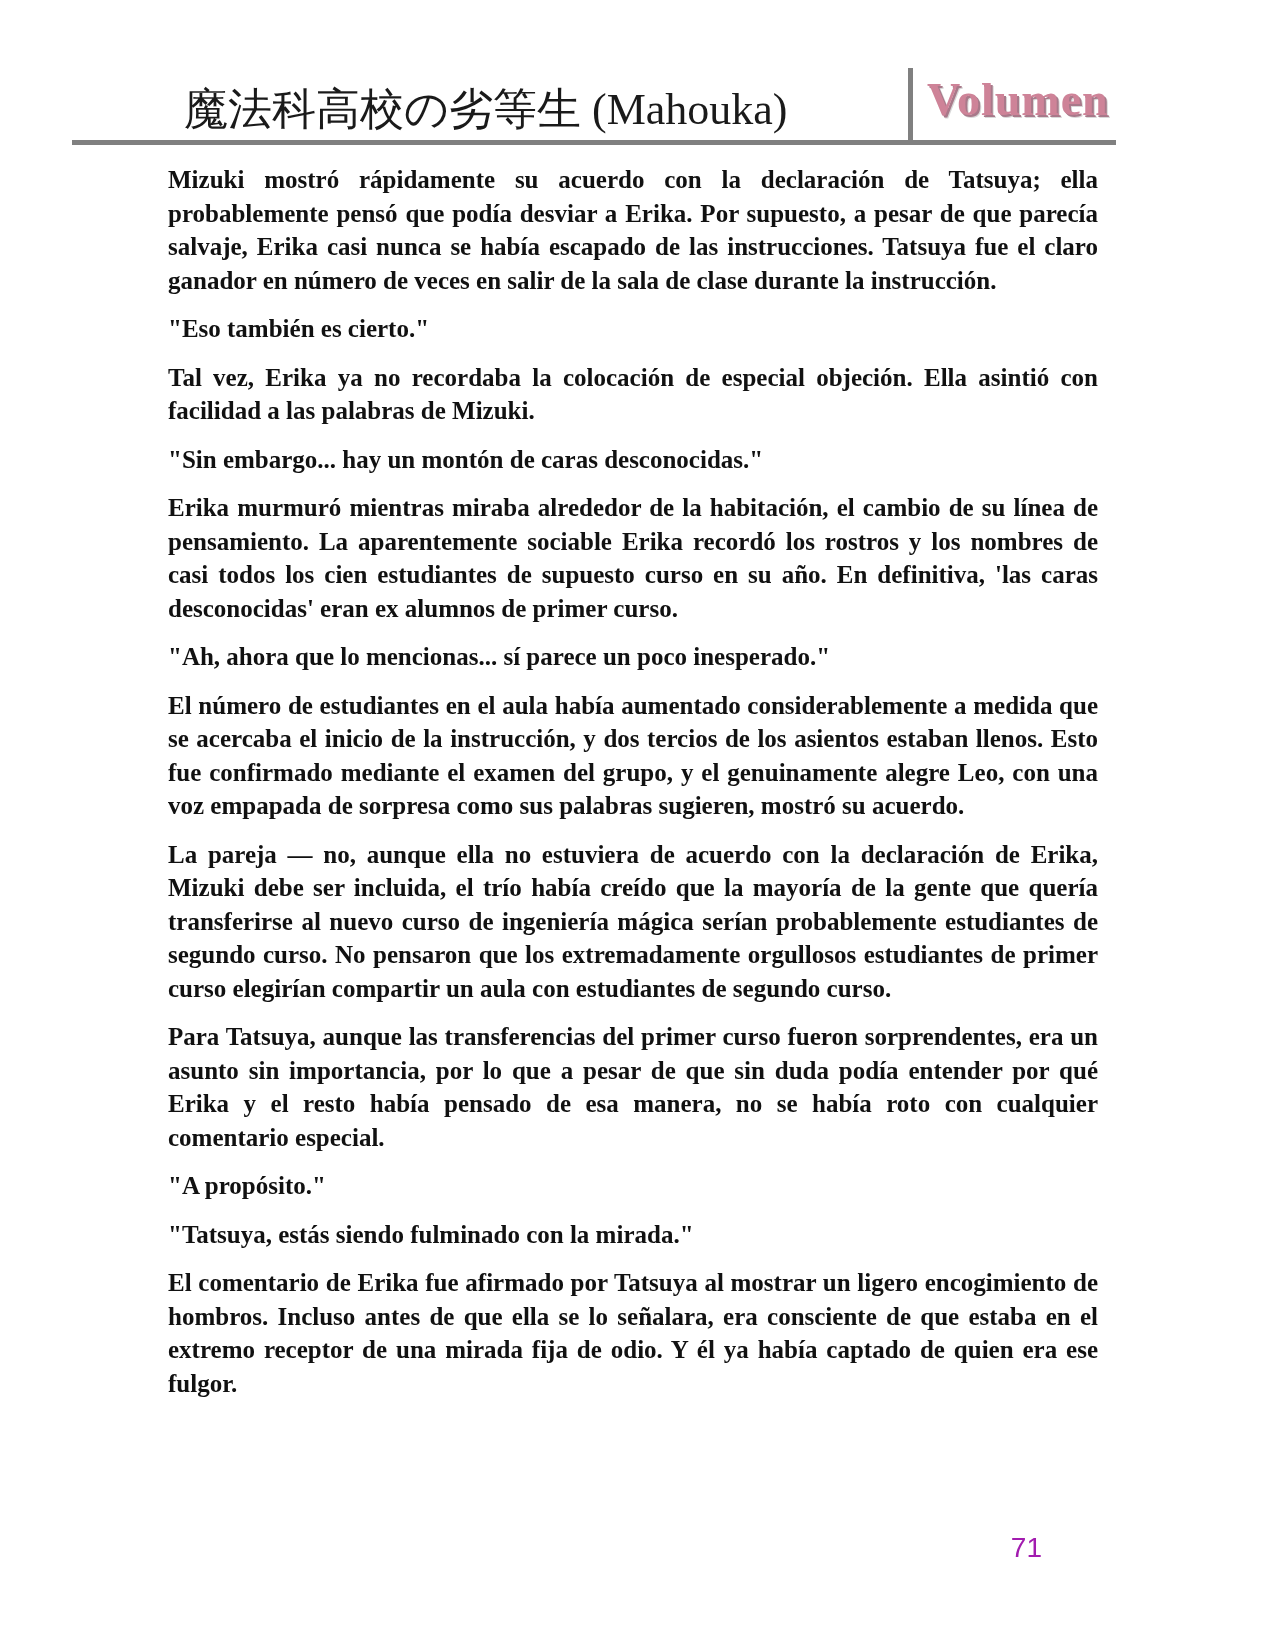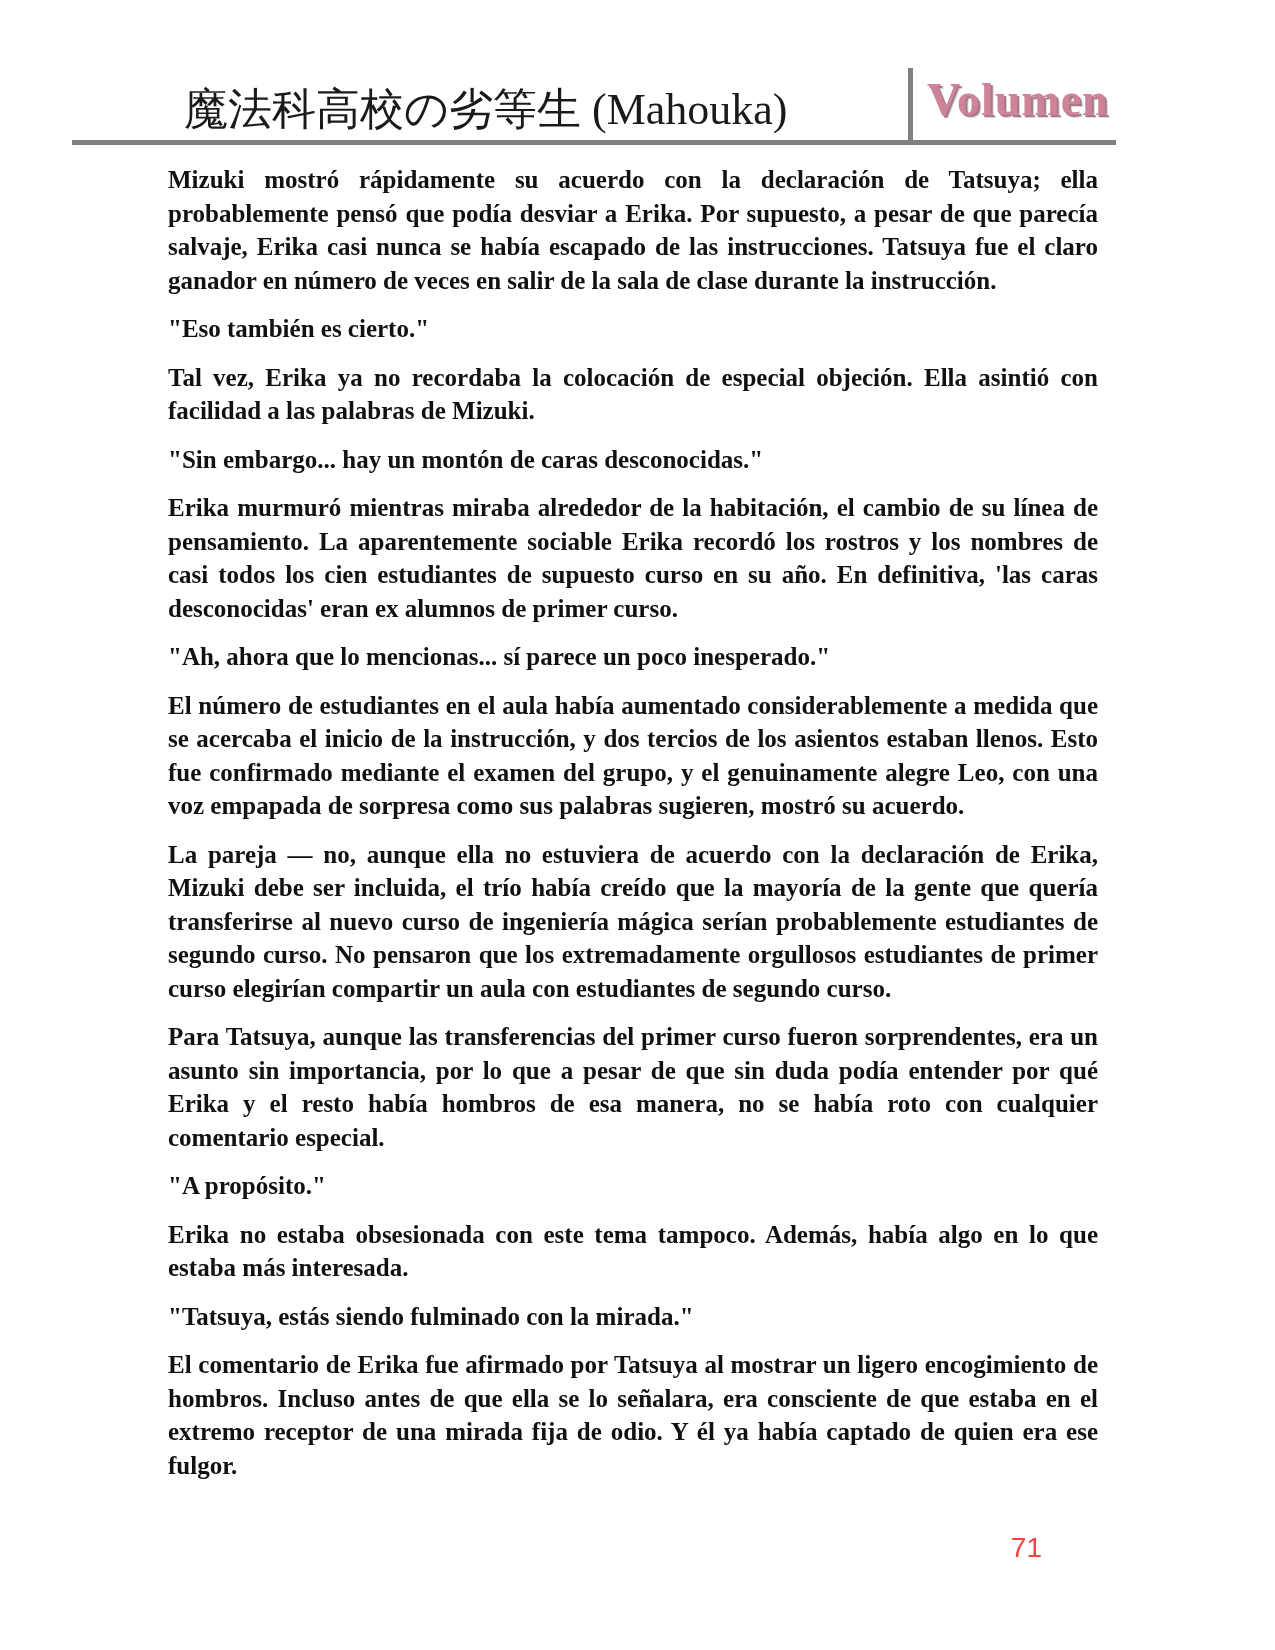--- a/index.html
+++ b/index.html
@@ -76,21 +76,21 @@
     margin-bottom: 4px;
   }
 
   
   .page-number {
     position: absolute;
     right: 74px;
     bottom: 86px;
     font-family: "Liberation Sans", "DejaVu Sans", sans-serif;
     font-size: 28px;
-    color: #ef4444;
+    color: #a21caf;
   }
 </style>
 </head>
 <body>
 
 <div class="page">
 
   <div class="header">
     <div class="header-title">魔法科高校の劣等生 (Mahouka)</div>
     <div class="header-divider"></div>
@@ -99,22 +99,21 @@
 
   <div class="content">
     <p>Mizuki mostró rápidamente su acuerdo con la declaración de Tatsuya; ella probablemente pensó que podía desviar a Erika. Por supuesto, a pesar de que parecía salvaje, Erika casi nunca se había escapado de las instrucciones. Tatsuya fue el claro ganador en número de veces en salir de la sala de clase durante la instrucción.</p>
     <p>"Eso también es cierto."</p>
     <p>Tal vez, Erika ya no recordaba la colocación de especial objeción. Ella asintió con facilidad a las palabras de Mizuki.</p>
     <p>"Sin embargo... hay un montón de caras desconocidas."</p>
     <p>Erika murmuró mientras miraba alrededor de la habitación, el cambio de su línea de pensamiento. La aparentemente sociable Erika recordó los rostros y los nombres de casi todos los cien estudiantes de supuesto curso en su año. En definitiva, 'las caras desconocidas' eran ex alumnos de primer curso.</p>
     <p>"Ah, ahora que lo mencionas... sí parece un poco inesperado."</p>
     <p>El número de estudiantes en el aula había aumentado considerablemente a medida que se acercaba el inicio de la instrucción, y dos tercios de los asientos estaban llenos. Esto fue confirmado mediante el examen del grupo, y el genuinamente alegre Leo, con una voz empapada de sorpresa como sus palabras sugieren, mostró su acuerdo.</p>
     <p>La pareja — no, aunque ella no estuviera de acuerdo con la declaración de Erika, Mizuki debe ser incluida, el trío había creído que la mayoría de la gente que quería transferirse al nuevo curso de ingeniería mágica serían probablemente estudiantes de segundo curso. No pensaron que los extremadamente orgullosos estudiantes de primer curso elegirían compartir un aula con estudiantes de segundo curso.</p>
-    <p>Para Tatsuya, aunque las transferencias del primer curso fueron sorprendentes, era un asunto sin importancia, por lo que a pesar de que sin duda podía entender por qué Erika y el resto había hombros de esa manera, no se había roto con cualquier comentario especial.</p>
+    <p>Para Tatsuya, aunque las transferencias del primer curso fueron sorprendentes, era un asunto sin importancia, por lo que a pesar de que sin duda podía entender por qué Erika y el resto había pensado de esa manera, no se había roto con cualquier comentario especial.</p>
     <p>"A propósito."</p>
-    <p>Erika no estaba obsesionada con este tema tampoco. Además, había algo en lo que estaba más interesada.</p>
     <p>"Tatsuya, estás siendo fulminado con la mirada."</p>
     <p class="continues">El comentario de Erika fue afirmado por Tatsuya al mostrar un ligero encogimiento de hombros. Incluso antes de que ella se lo señalara, era consciente de que estaba en el extremo receptor de una mirada fija de odio. Y él ya había captado de quien era ese fulgor.</p>
   </div>
 
   <div class="page-number">71</div>
 
 </div>
 
 </body></html>

